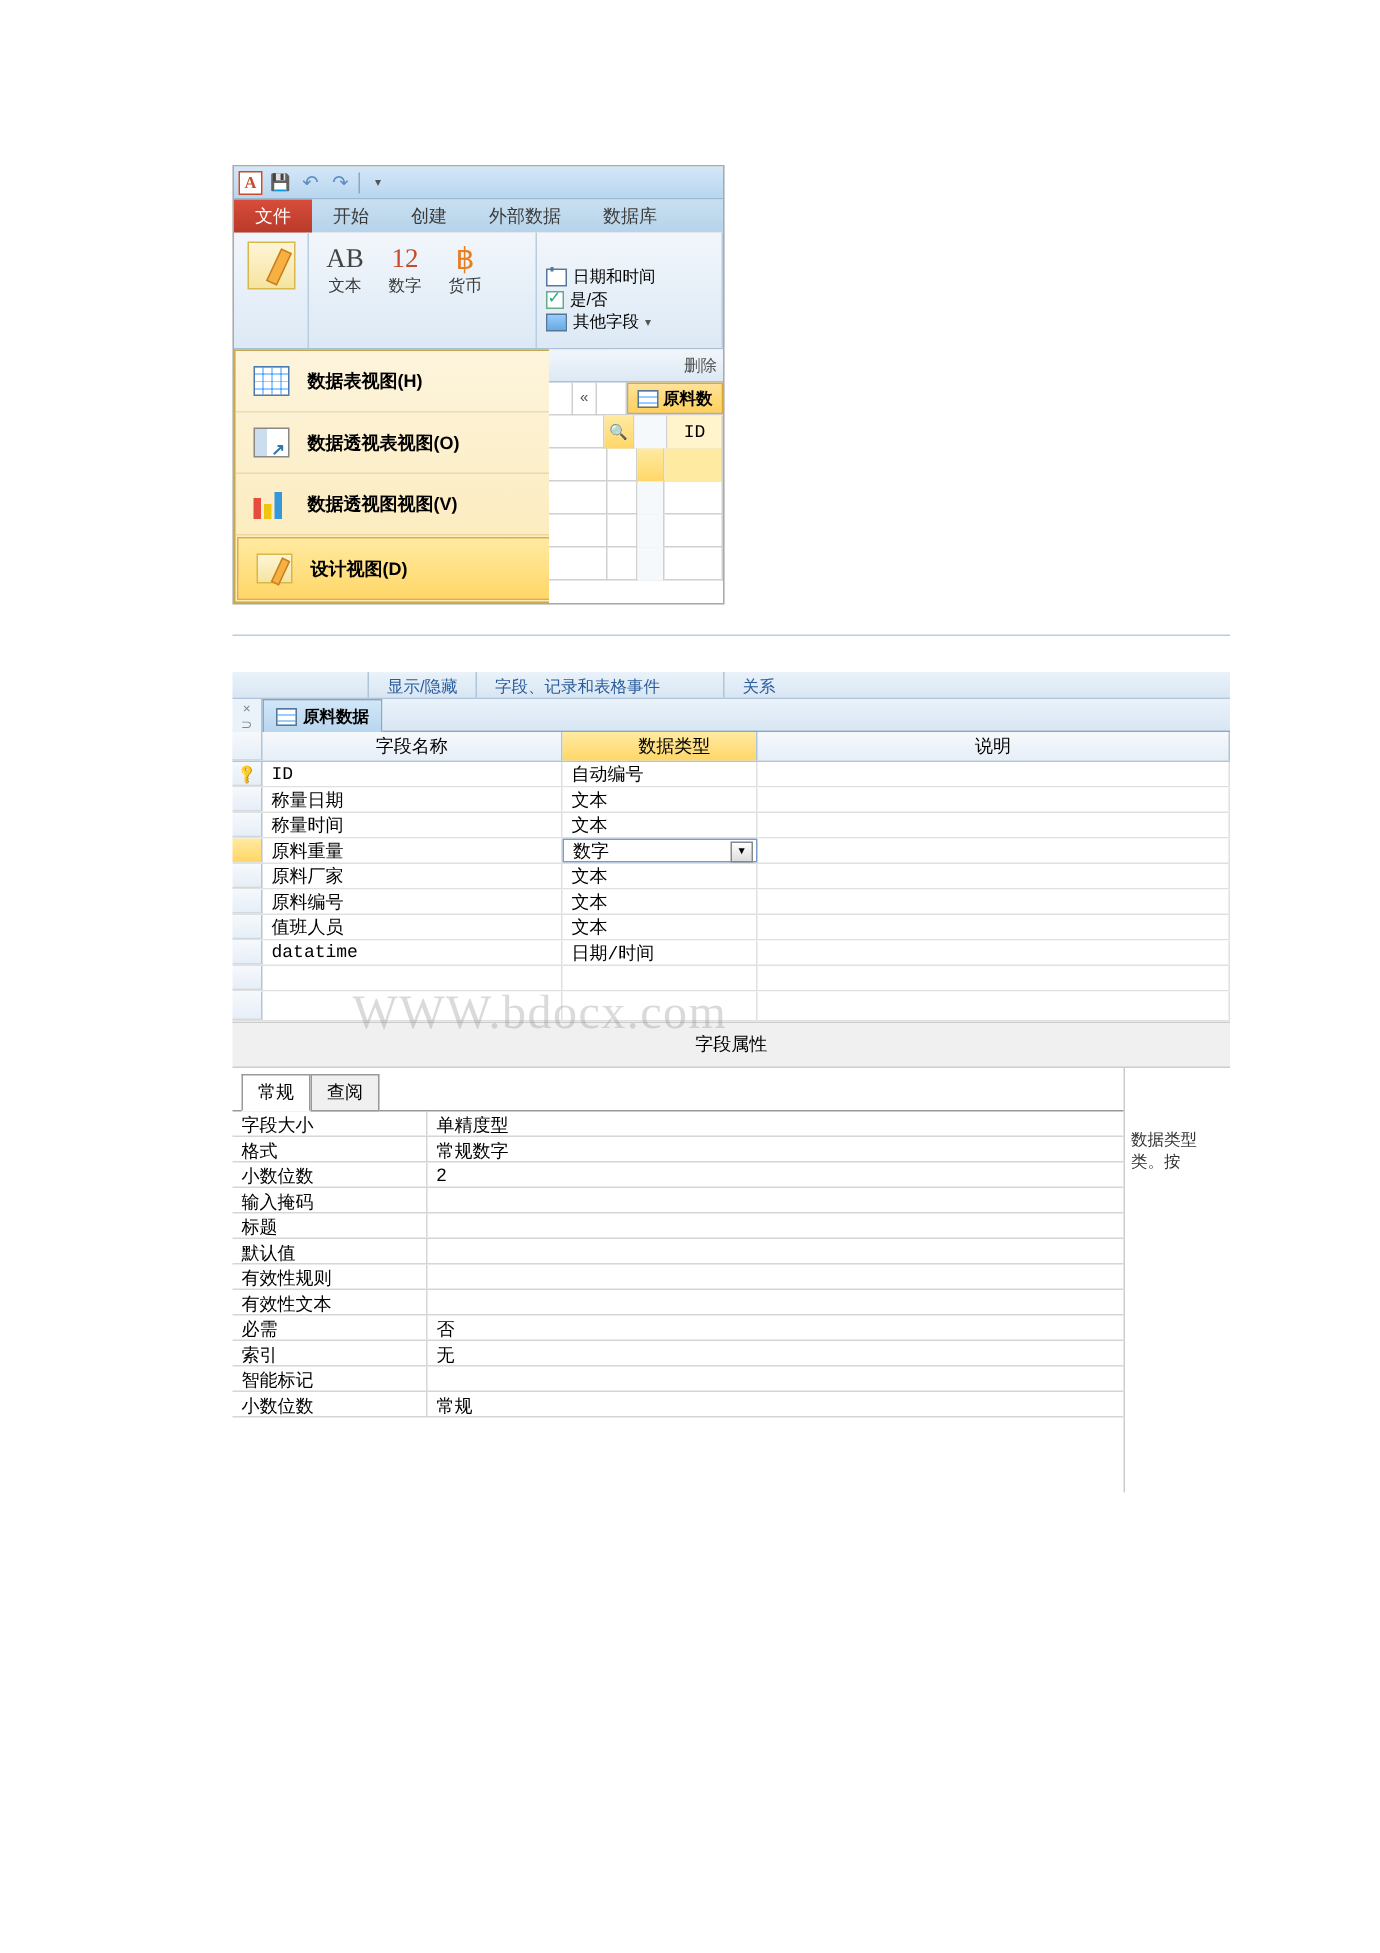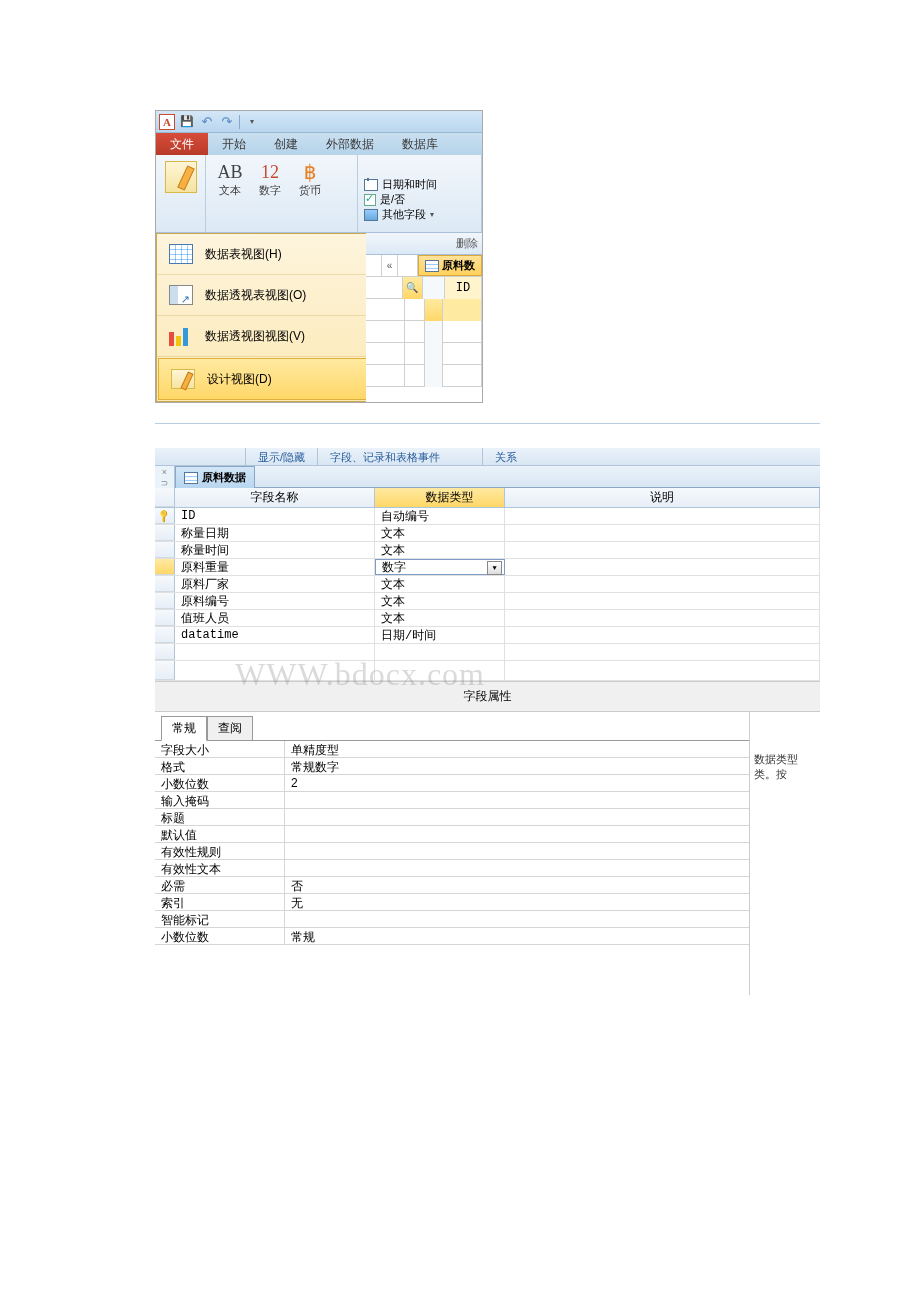--- a/index.html
+++ b/index.html
@@ -37,21 +37,21 @@
     
     .rgroup.more { flex: 1; padding: 22px 6px; }
     .more-row { display: flex; align-items: center; gap: 4px; height: 20px; font-size: 11px; }
     .mi-date { width: 14px; height: 12px; border: 1px solid #579; background: #fff; position: relative; }
     .mi-date::before { content:''; position:absolute; top:-2px; left:2px; width:2px; height:3px; background:#579; }
     .mi-check { width: 12px; height: 12px; border: 1px solid #6a8; background:#fff; position:relative; }
     .mi-check::before { content:'✓'; position:absolute; top:-3px; left:0; color:#2a8; font-size:11px; }
     .mi-other { width: 14px; height: 12px; background: linear-gradient(#9cf,#6ad); border:1px solid #579; }
     
     
-    .view-menu { background: linear-gradient(#fdf4dd, #fce9b5); border: 1px solid #c9a94e; width: 252px; }
+    .view-menu { background: linear-gradient(#fdf4dd, #fce9b5); border: 1px solid #c9a94e; width: 252px; font-weight: bold; }
     .vm-item { display: flex; align-items: center; gap: 10px; padding: 8px 10px; border-bottom: 1px solid rgba(201,169,78,0.3); }
     .vm-item.selected { background: linear-gradient(#ffeaa1, #ffd768); border: 1px solid #e0b03d; margin: 1px; }
     .vm-icon { width: 28px; height: 24px; display: flex; align-items: center; justify-content: center; }
     .vm-grid { width: 24px; height: 20px; border: 1px solid #4a7ab0; background: repeating-linear-gradient(#fff 0 4px, #9cf 4px 5px), repeating-linear-gradient(90deg, transparent 0 5px, #9cf 5px 6px); background-blend-mode: multiply; }
     .vm-pivot { width: 24px; height: 20px; border: 1px solid #888; background: linear-gradient(90deg,#cde 0 8px,#fff 8px); position:relative; }
     .vm-pivot::after { content:'↗'; position:absolute; bottom:-2px; right:2px; color:#37a; font-size:11px; }
     .vm-chart { width: 24px; height: 20px; display: flex; align-items: flex-end; gap: 2px; }
     .vm-chart span { width: 5px; }
     .vm-chart span:nth-child(1){height:14px;background:#e74c3c;}
     .vm-chart span:nth-child(2){height:10px;background:#f1c40f;}

